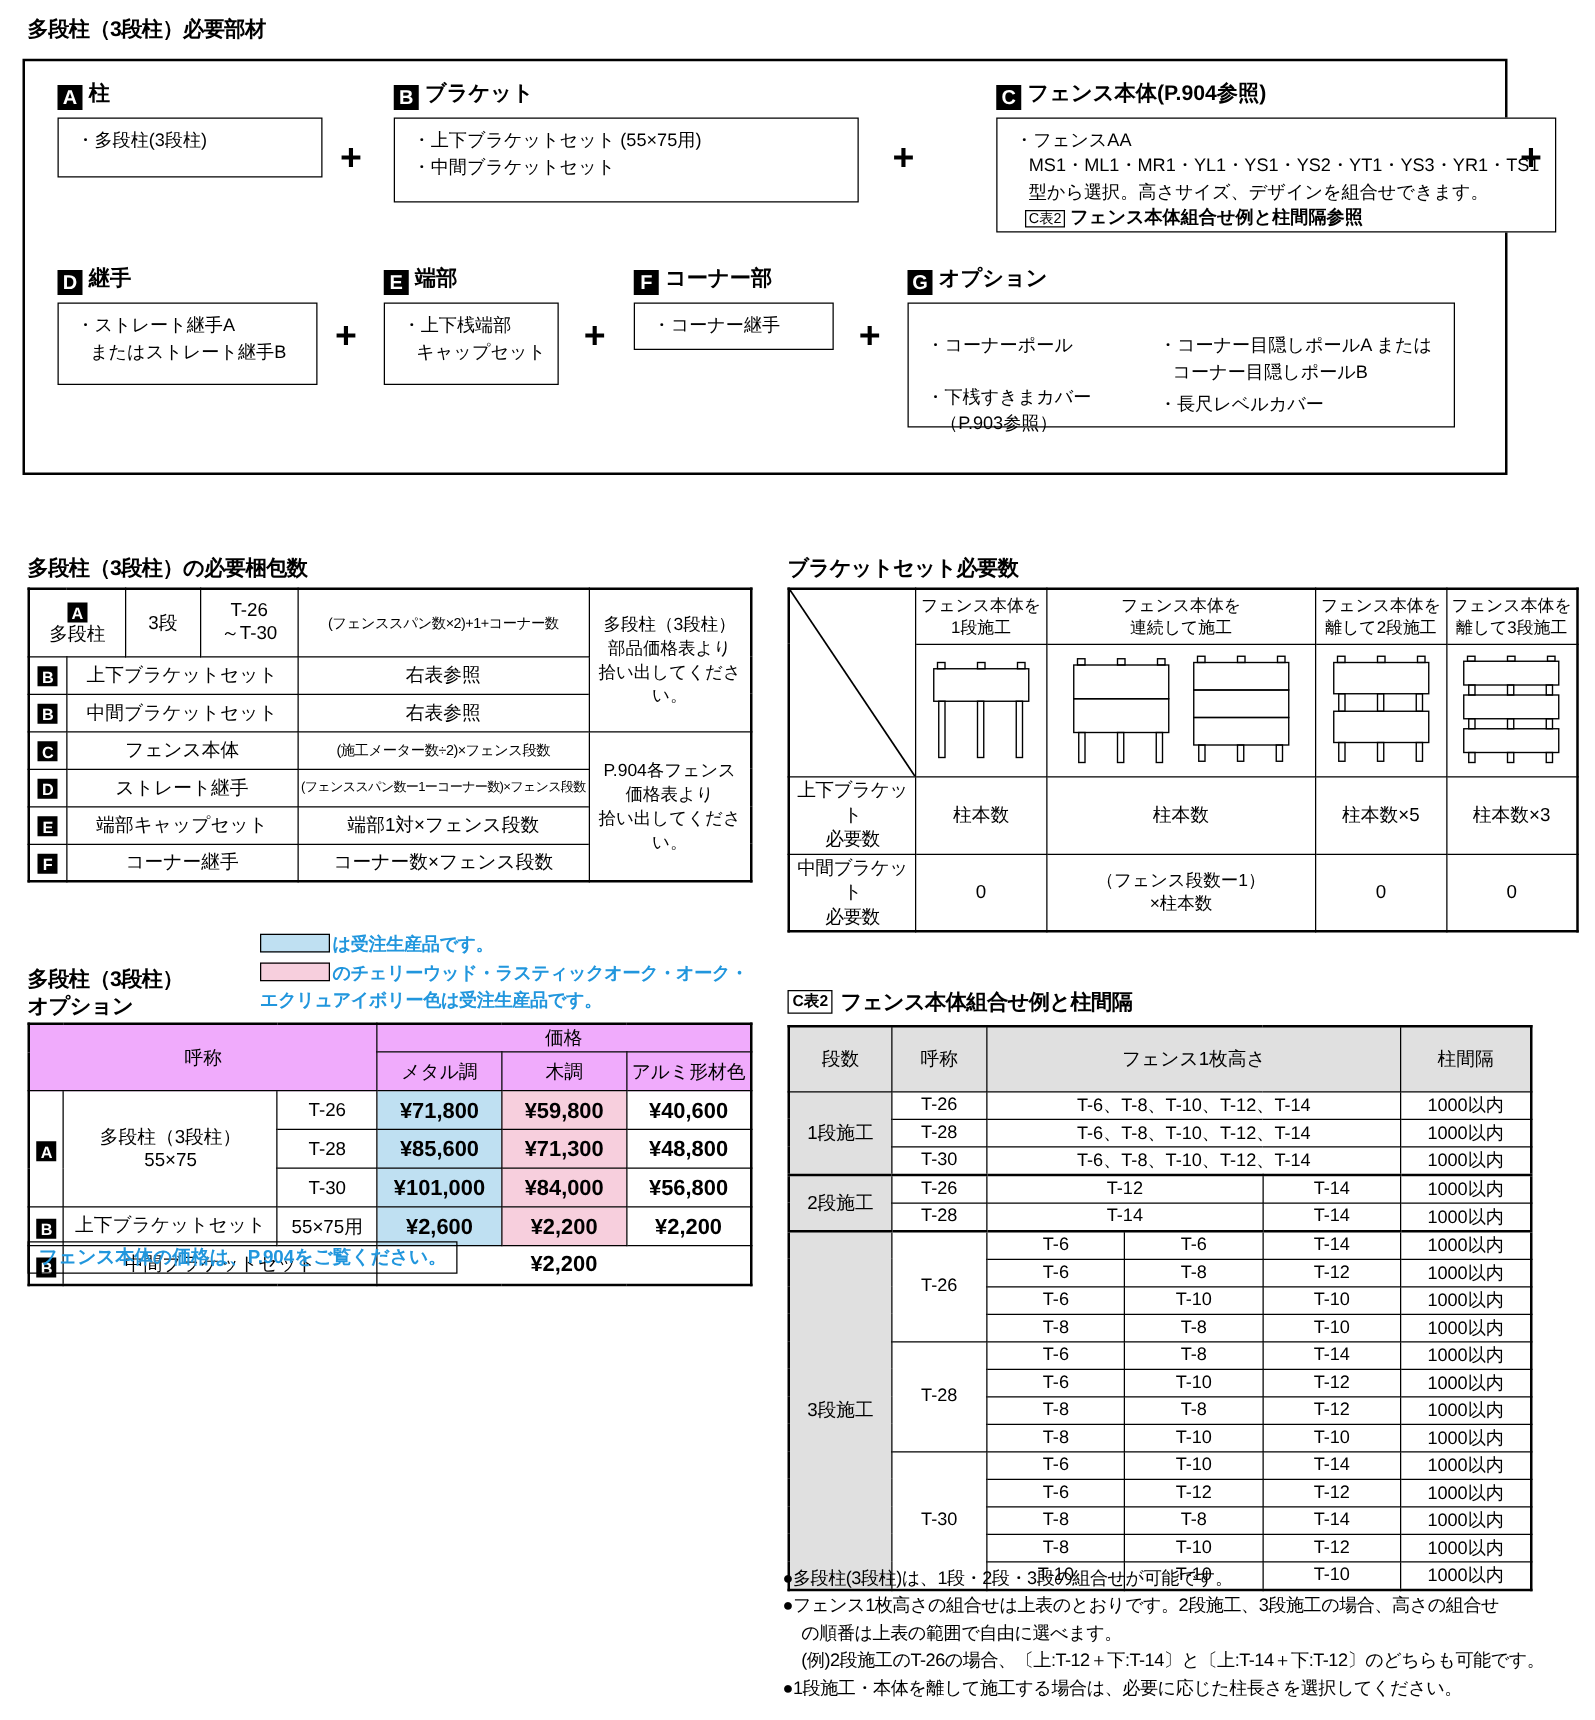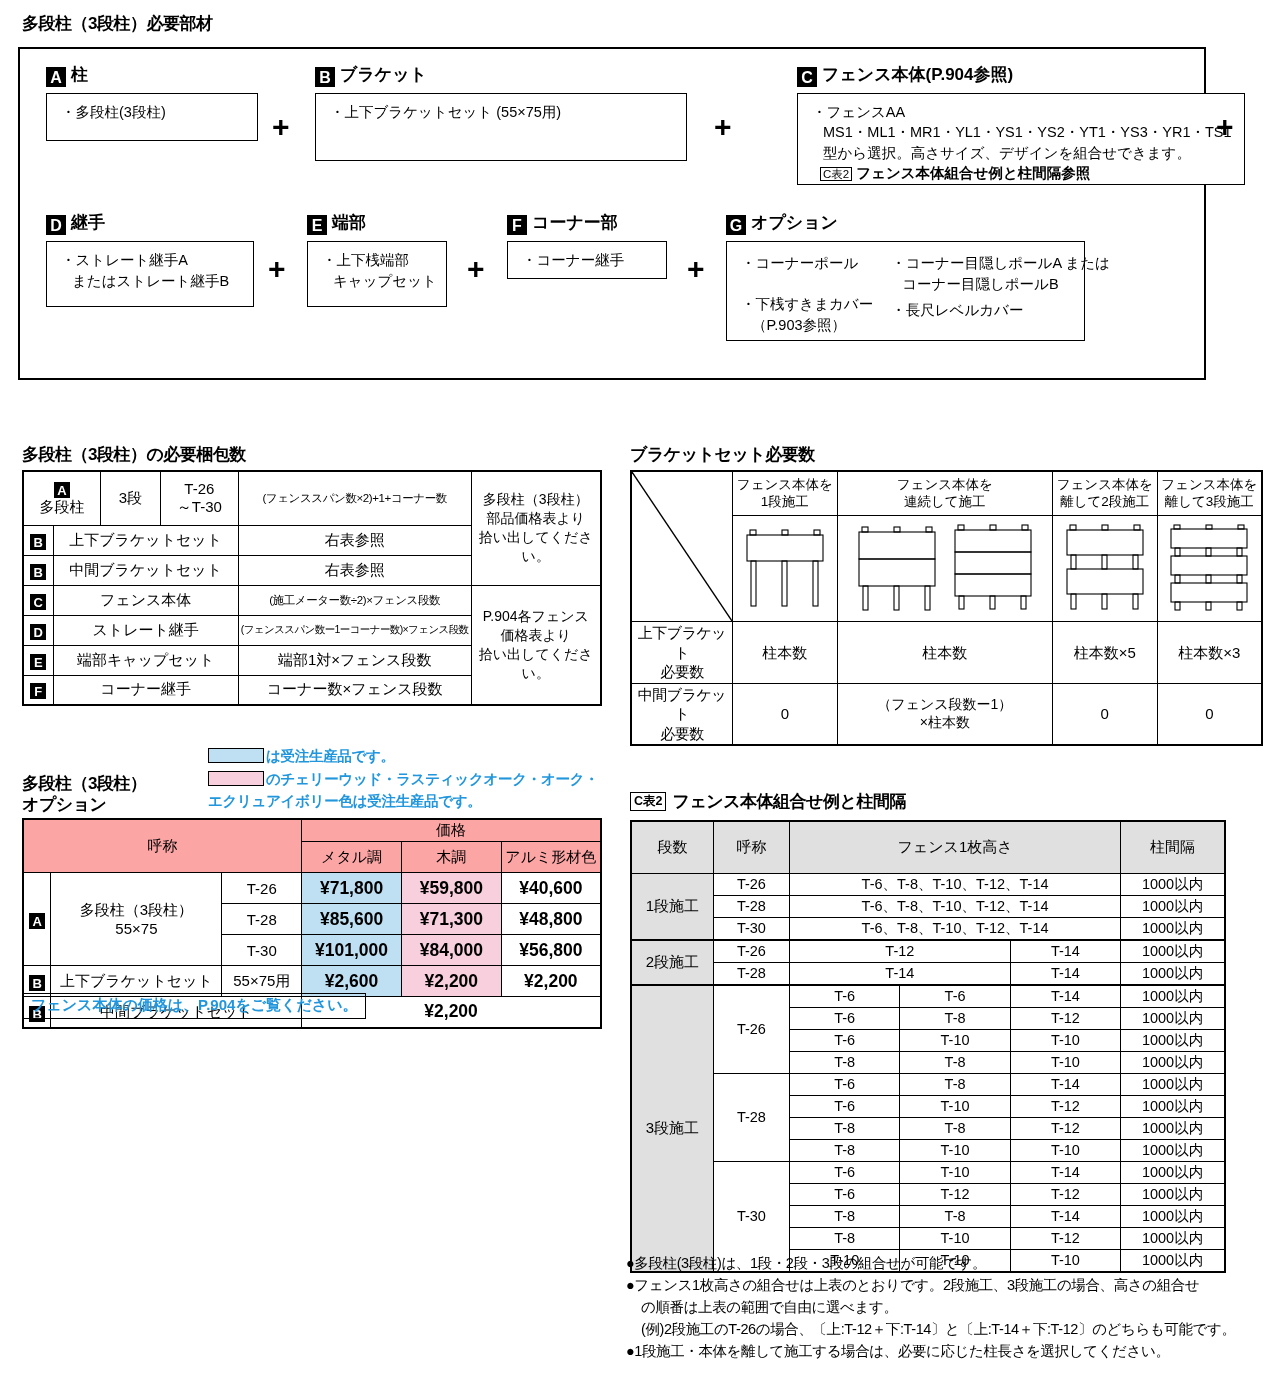--- a/index.html
+++ b/index.html
@@ -122,21 +122,21 @@
   #price-table {
     position: absolute; left: 22px; top: 818px;
     width: 580px;
     font-size: 17px;
     border: 2px solid #000;
   }
   #price-table td { height: 31px; }
   #price-table .money { font-weight: bold; font-size: 17.5px; }
   #price-table .blue { background: #bfe0f2; }
   #price-table .pink { background: #f7cfdd; }
-  #price-table .hdr { background: #fca5a5; font-size: 15px; }
+  #price-table .hdr { background: #f0abfc; font-size: 15px; }
   #price-table .nm { font-size: 15px; line-height: 1.3; }
   #price-table .tsize { font-size: 15px; }
   #price-table .bcell { width: 28px; }
 
   #price-note {
     position: absolute; left: 22px; top: 993px;
     border: 1px solid #000;
     padding: 2px 8px 3px;
     font-size: 15px;
     color: #2196dd;
@@ -190,20 +190,21 @@
       </div>
     </div>
     <div class="abs plus" style="left:252px;top:63px;">+</div>
 
     <div class="abs" style="left:295px;top:14px;">
       <div class="grp-head">
         <span class="badge b-lg">B</span><span class="lbl">ブラケット</span>
       </div>
       <div class="grp-body" style="width:372px;height:68px;margin-top:6px;">
         <div class="ln">・上下ブラケットセット (55×75用)</div>
+        <div class="ln">・中間ブラケットセット</div>
       </div>
     </div>
     <div class="abs plus" style="left:694px;top:63px;">+</div>
 
     <div class="abs" style="left:733px;top:14px;padding-left:44px;">
       <div class="grp-head">
         <span class="badge b-lg">C</span><span class="lbl">フェンス本体(P.904参照)</span>
       </div>
       <div class="grp-body" style="width:448px;height:92px;margin-top:6px;line-height:1.4;">
         <div class="ln">・フェンスAA</div>
@@ -246,21 +247,21 @@
       <div class="grp-body" style="width:160px;height:38px;margin-top:6px;">
         <div class="ln">・コーナー継手</div>
       </div>
     </div>
     <div class="abs plus" style="left:667px;top:205px;">+</div>
 
     <div class="abs" style="left:706px;top:162px;">
       <div class="grp-head">
         <span class="badge b-lg">G</span><span class="lbl">オプション</span>
       </div>
-      <div class="grp-body" style="width:359px;height:100px;margin-top:6px;padding-top:11px;">
+      <div class="grp-body" style="width:438px;height:100px;margin-top:6px;padding-top:24px;">
         <div style="display:flex;gap:18px;">
           <div style="width:168px;">
             <div class="ln">・コーナーポール</div>
             <div class="ln" style="margin-top:20px;">・下桟すきまカバー</div>
             <div class="ln ind">（P.903参照）</div>
           </div>
           <div>
             <div class="ln">・コーナー目隠しポールA または</div>
             <div class="ln ind">コーナー目隠しポールB</div>
             <div class="ln" style="margin-top:5px;">・長尺レベルカバー</div>

